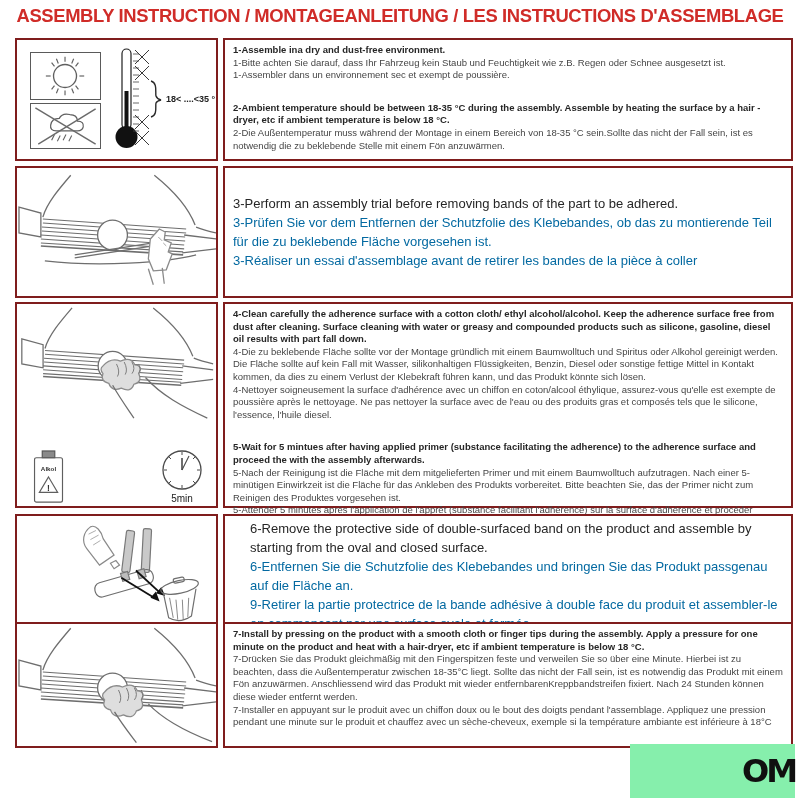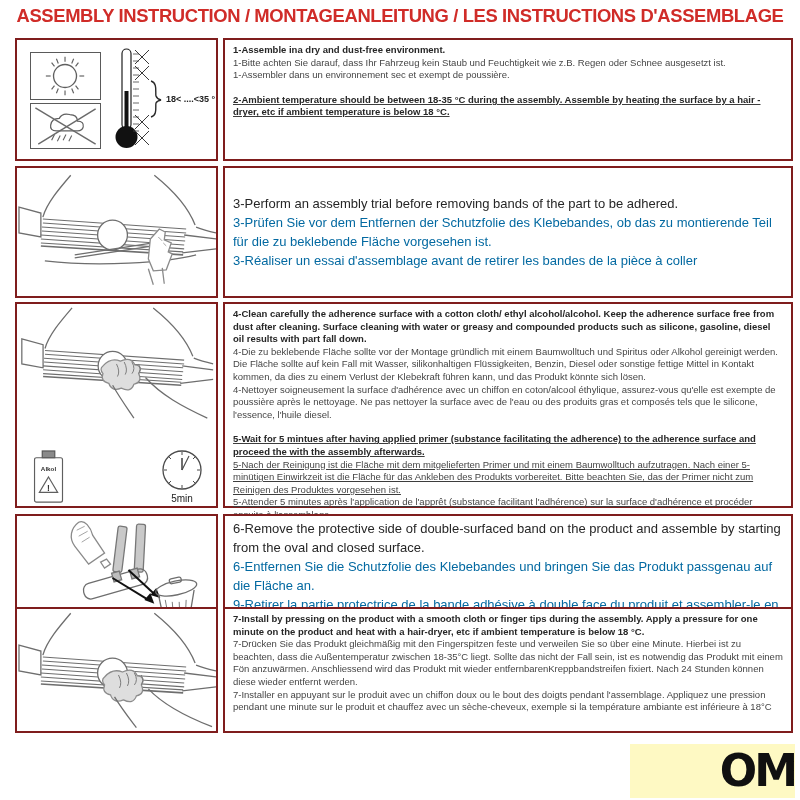--- a/index.html
+++ b/index.html
@@ -8,45 +8,45 @@
   .title{position:absolute;top:5px;left:0;width:800px;text-align:center;white-space:nowrap;
          font-size:19px;font-weight:bold;color:#d02c28;letter-spacing:-0.4px;
          transform:scaleX(0.97);transform-origin:center;}
   .box{position:absolute;border:2px solid #7f1d1d;background:#fff;box-sizing:border-box;}
   
   .lcol{left:15px;width:203px;}
   .rcol{left:223px;width:570px;}
   .r1{top:38px;height:123px;}
   .r2{top:166px;height:132px;}
   .r3{top:302px;height:206px;}
-  .r4{top:514px;height:124px;}
-  .r5{top:607px;height:126px;}
+  .r4{top:514px;height:124px;padding-left:17px;}
+  .r5{top:622px;height:126px;}
   .cell-text{padding:4px 8px;height:100%;box-sizing:border-box;}
   .cell-text p{margin:0;}
   .small p{font-size:9.5px;line-height:12.6px;color:#454545;}
   .small p.en{font-weight:bold;color:#262626;}
   .big{display:flex;flex-direction:column;justify-content:center;}
   .big p{font-size:13px;line-height:19px;color:#0369a1;}
   .big p.en{font-weight:normal;color:#262626;}
-  .sec + .sec{margin-top:12px;text-decoration:underline;}
+  .sec + .sec{margin-top:20px;}
   
   .subbox{position:absolute;border:1.5px solid #5a5a5a;background:#fff;box-sizing:border-box;}
   .sunbox{left:13px;top:12px;width:71px;height:48px;}
   .rainbox{left:13px;top:63px;width:71px;height:46px;}
   .thermo{position:absolute;left:96px;top:7px;width:102px;height:108px;}
   
   .r3car{position:absolute;left:2px;top:2px;width:195px;height:114px;}
   .bottle{position:absolute;left:12px;top:146px;width:40px;height:54px;}
   .clock{position:absolute;right:8px;top:144px;width:52px;height:56px;}
   svg{display:block;}
   .fill{width:100%;height:100%;}
   
-  .logo{position:absolute;top:744px;left:630px;width:165px;height:54px;background:#fef9c3;
+  .logo{position:absolute;top:744px;left:630px;width:165px;height:54px;background:#86efac;
         display:flex;align-items:center;justify-content:flex-end;
-        font-family:"DejaVu Sans",sans-serif;font-weight:bold;font-size:44px;
+        font-family:"DejaVu Sans",sans-serif;font-weight:bold;font-size:32px;
         letter-spacing:-3px;line-height:1;}
   .logo .blk{color:#101010;}
   .logo .red{color:#d2312d;}
 </style>
 </head>
 <body>
 
 <div class="page">
 
   <div class="title">ASSEMBLY INSTRUCTION / MONTAGEANLEITUNG / LES INSTRUCTIONS D'ASSEMBLAGE</div>
@@ -122,20 +122,21 @@
   </div>
   <div class="box rcol r1">
     <div class="cell-text small">
       <div class="sec">
         <p class="en">1-Assemble ina dry and dust-free environment.</p>
         <p>1-Bitte achten Sie darauf, dass Ihr Fahrzeug kein Staub und Feuchtigkeit wie z.B. Regen oder Schnee ausgesetzt ist.</p>
         <p>1-Assembler dans un environnement sec et exempt de poussière.</p>
       </div>
       <div class="sec">
         <p class="en">2-Ambient temperature should be between 18-35 °C  during the assembly. Assemble by heating the surface by a hair -dryer, etc if ambient temperature is below 18 °C.</p>
+        <p>2-Die Außentemperatur muss während der Montage in einem Bereich von 18-35 °C  sein.Sollte das nicht der Fall sein, ist es notwendig die zu beklebende Stelle mit einem Fön anzuwärmen.</p>
       </div>
     </div>
   </div>
 
   <div class="box lcol r2">
     <svg class="fill" viewBox="0 0 200 118" fill="none" stroke="#6e6e6e" stroke-width="1.3">
       <path d="M54,2 C42,16 30,30 26,44"></path>
       <path d="M138,2 C158,18 172,34 179,52"></path>
       <path d="M2,34 L24,40 L24,64 L2,60 Z"></path>
       <path d="M180,54 C188,57 196,59 200,60"></path>

